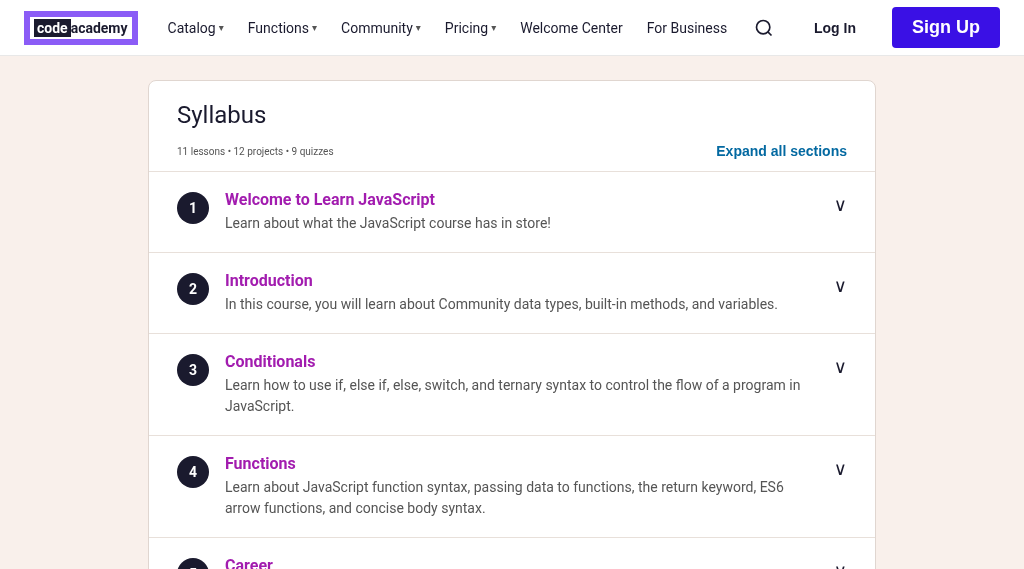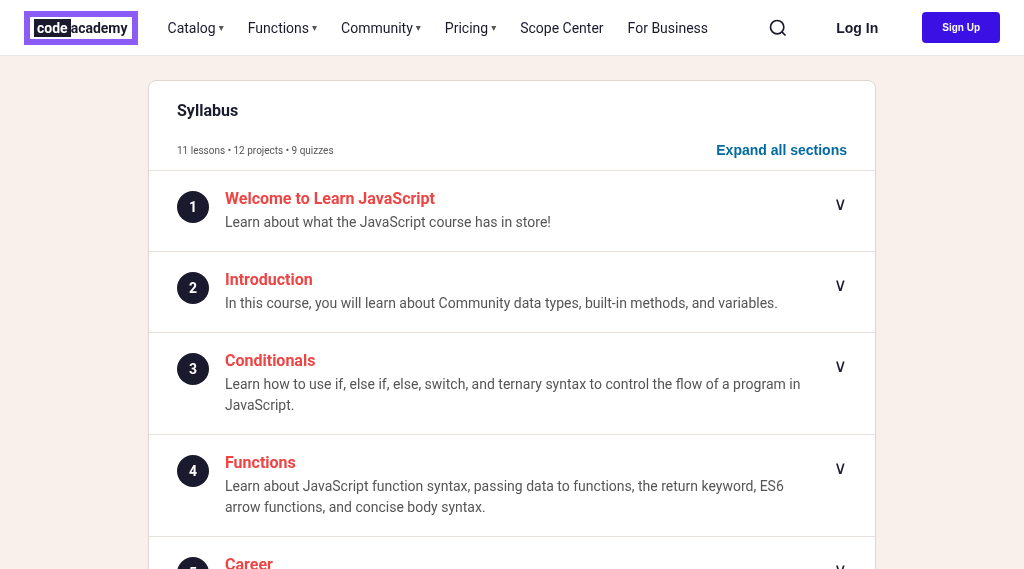--- a/index.html
+++ b/index.html
@@ -62,21 +62,21 @@
       cursor: pointer;
       white-space: nowrap;
     }
     .chevron-down {
       font-size: 10px;
       color: #555;
     }
     .nav-right {
       display: flex;
       align-items: center;
-      gap: 32px;
+      gap: 24px;
     }
     .search-icon-btn {
       background: none;
       border: none;
       cursor: pointer;
       display: flex;
       align-items: center;
       color: #1a1a2e;
       padding: 4px;
     }
@@ -88,21 +88,21 @@
       font-weight: 600;
       color: #1a1a2e;
       padding: 8px 12px;
     }
     .btn-signup {
       background: #3a10e5;
       color: #fff;
       border: none;
       border-radius: 4px;
       padding: 10px 20px;
-      font-size: 10px;
+      font-size: 18px;
       font-weight: 600;
       cursor: pointer;
     }
 
     
     .main-content {
       max-width: 760px;
       margin: 24px auto;
       padding: 0 16px;
     }
@@ -112,24 +112,24 @@
       background: #fff;
       border-radius: 8px;
       border: 1px solid #e0d6d0;
       overflow: hidden;
     }
     .syllabus-header {
       padding: 20px 28px 12px;
       border-bottom: 1px solid #e8e0da;
     }
     .syllabus-title {
-      font-size: 16px;
-      font-weight: 700;
-      color: #1a1a2e;
-      margin-bottom: 22px;
+      font-size: 24px;
+      font-weight: 400;
+      color: #1a1a2e;
+      margin-bottom: 14px;
     }
     .syllabus-meta {
       display: flex;
       align-items: center;
       justify-content: space-between;
     }
     .syllabus-stats {
       font-size: 10px;
       color: #555;
     }
@@ -168,21 +168,21 @@
       justify-content: center;
       flex-shrink: 0;
       margin-top: 2px;
     }
     .section-content {
       flex: 1;
     }
     .section-title {
       font-size: 16px;
       font-weight: 700;
-      color: #ef4444;
+      color: #a21caf;
       margin-bottom: 4px;
     }
     .section-desc {
       font-size: 14px;
       color: #555;
       line-height: 1.5;
     }
     .section-chevron {
       color: #1a1a2e;
       font-size: 18px;
@@ -212,21 +212,21 @@
     </a>
     <a class="nav-link" href="#">
       <span>Community</span>
       <span class="chevron-down">▾</span>
     </a>
     <a class="nav-link" href="#">
       <span>Pricing</span>
       <span class="chevron-down">▾</span>
     </a>
     <a class="nav-link" href="#">
-      <span>Scope Center</span>
+      <span>Welcome Center</span>
     </a>
     <a class="nav-link" href="#">
       <span>For Business</span>
     </a>
   </div>
 
   <div class="nav-right">
     <button class="search-icon-btn">
       <svg width="20" height="20" viewBox="0 0 24 24" fill="none" stroke="currentColor" stroke-width="2">
         <circle cx="11" cy="11" r="8"></circle>

